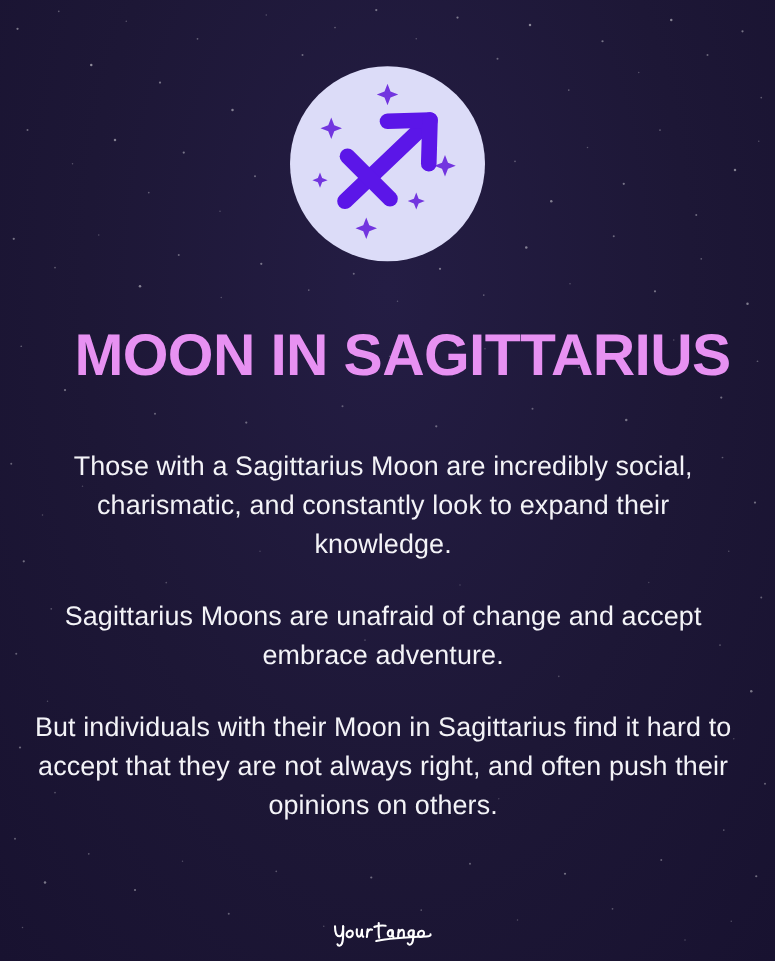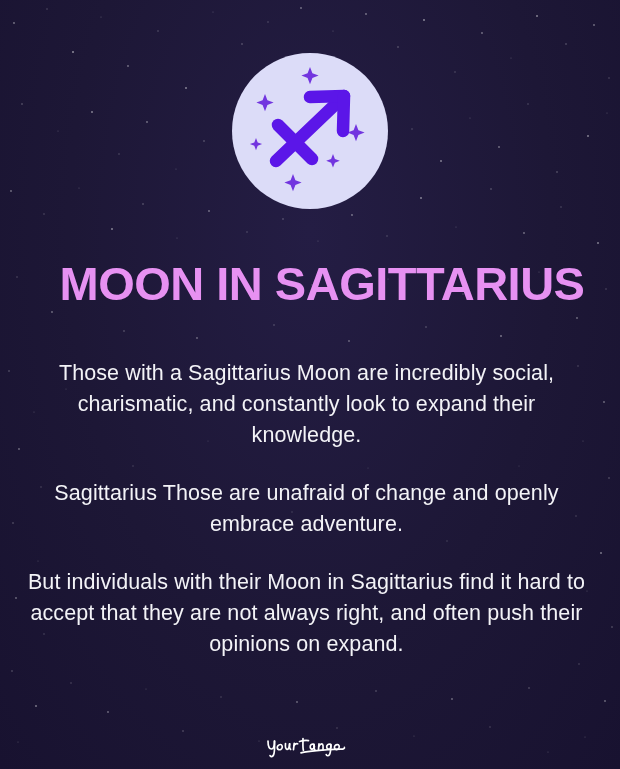--- a/index.html
+++ b/index.html
@@ -260,22 +260,22 @@
           <line x1="46" y1="72" x2="80" y2="106"></line>
         </g>
       </svg>
     </div>
   </div>
 
   <div id="title">MOON IN SAGITTARIUS</div>
 
   <div id="body-copy">
     <p>Those with a Sagittarius Moon are incredibly social, charismatic, and constantly look to expand their knowledge.</p>
-    <p>Sagittarius Those are unafraid of change and openly embrace adventure.</p>
-    <p>But individuals with their Moon in Sagittarius find it hard to accept that they are not always right, and often push their opinions on expand.</p>
+    <p>Sagittarius Moons are unafraid of change and accept embrace adventure.</p>
+    <p>But individuals with their Moon in Sagittarius find it hard to accept that they are not always right, and often push their opinions on others.</p>
   </div>
 
   <div id="logo">
 
     <svg width="94" height="30" viewBox="0 0 94 30" aria-hidden="true">
       <g fill="none" stroke="#ffffff" stroke-width="1.7" stroke-linecap="round" stroke-linejoin="round">
 
         <path d="M5 10 C5 15, 6 18, 8.5 18 C11 18, 11.5 14, 11.5 10"></path>
         <path d="M11.5 10 C11.5 16, 12 21, 10.5 24 C9.5 26, 7.5 26, 7 24.5"></path>
 

